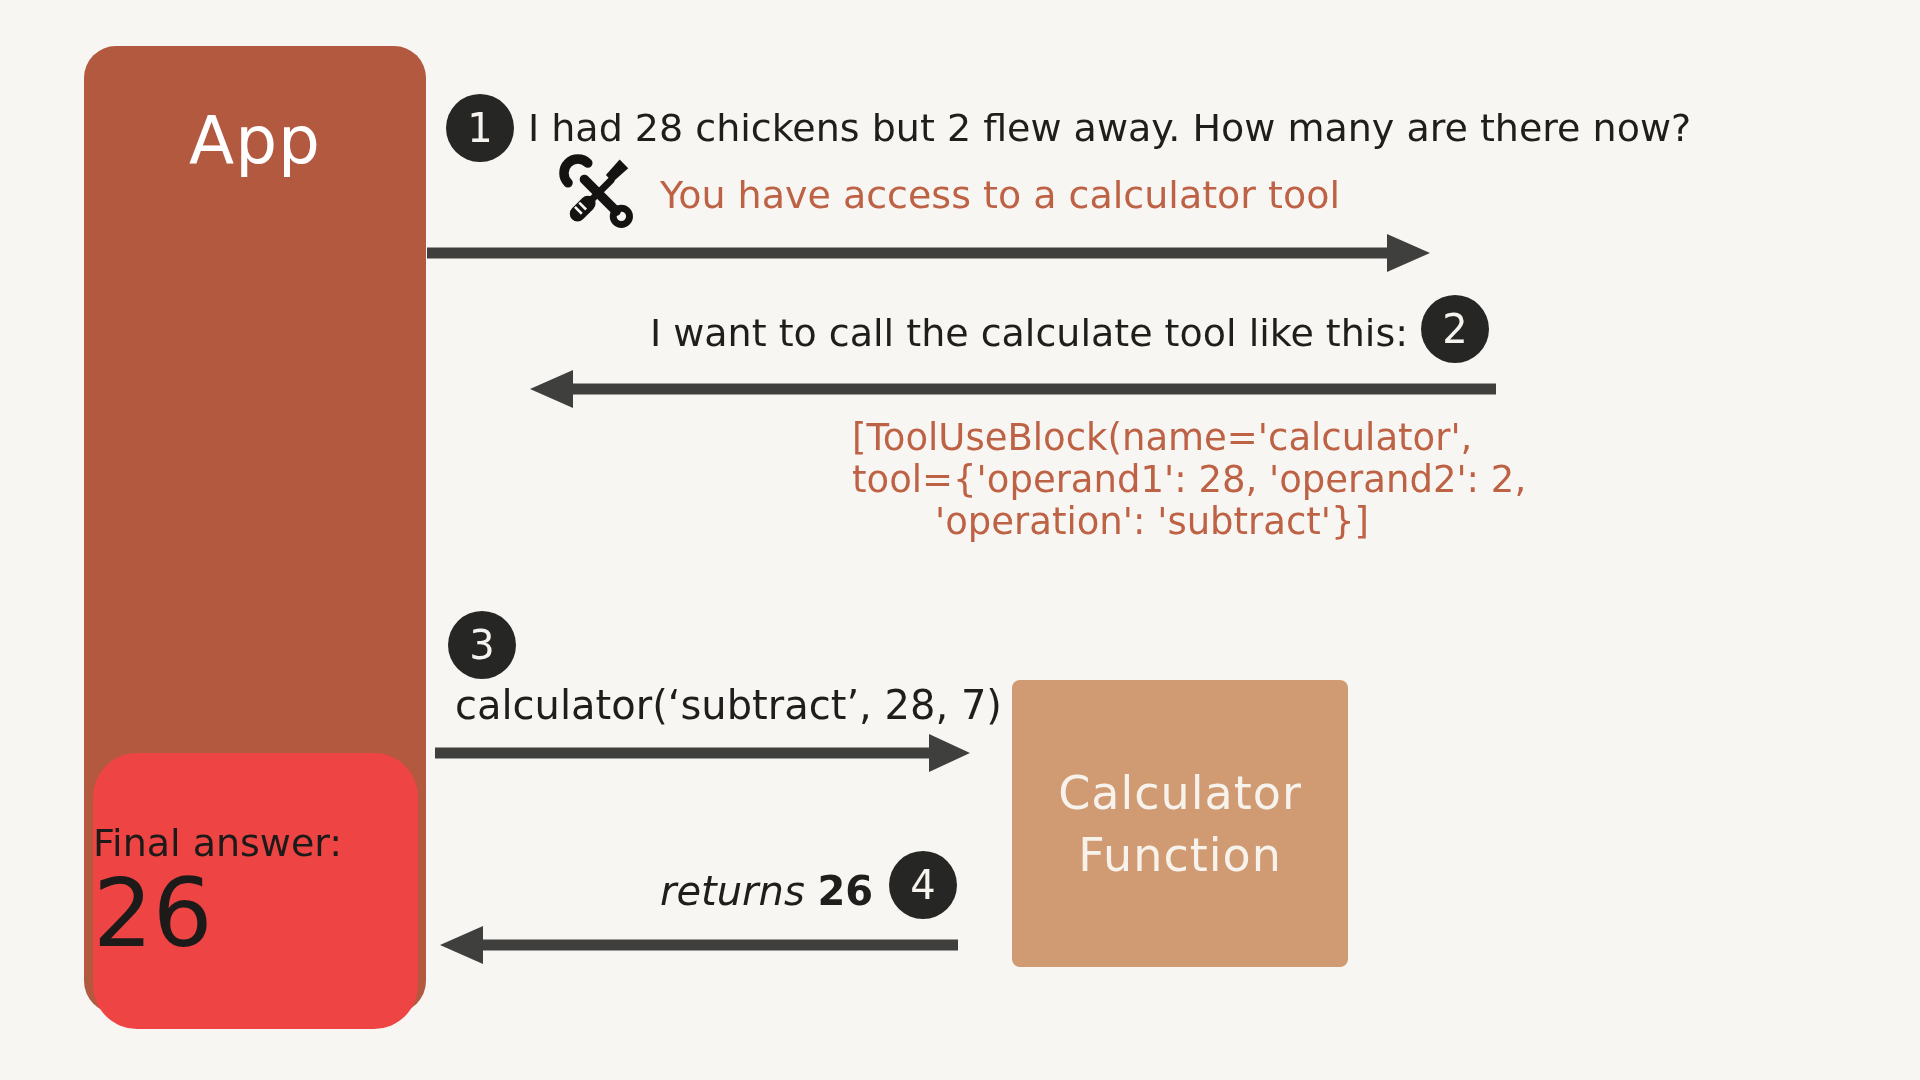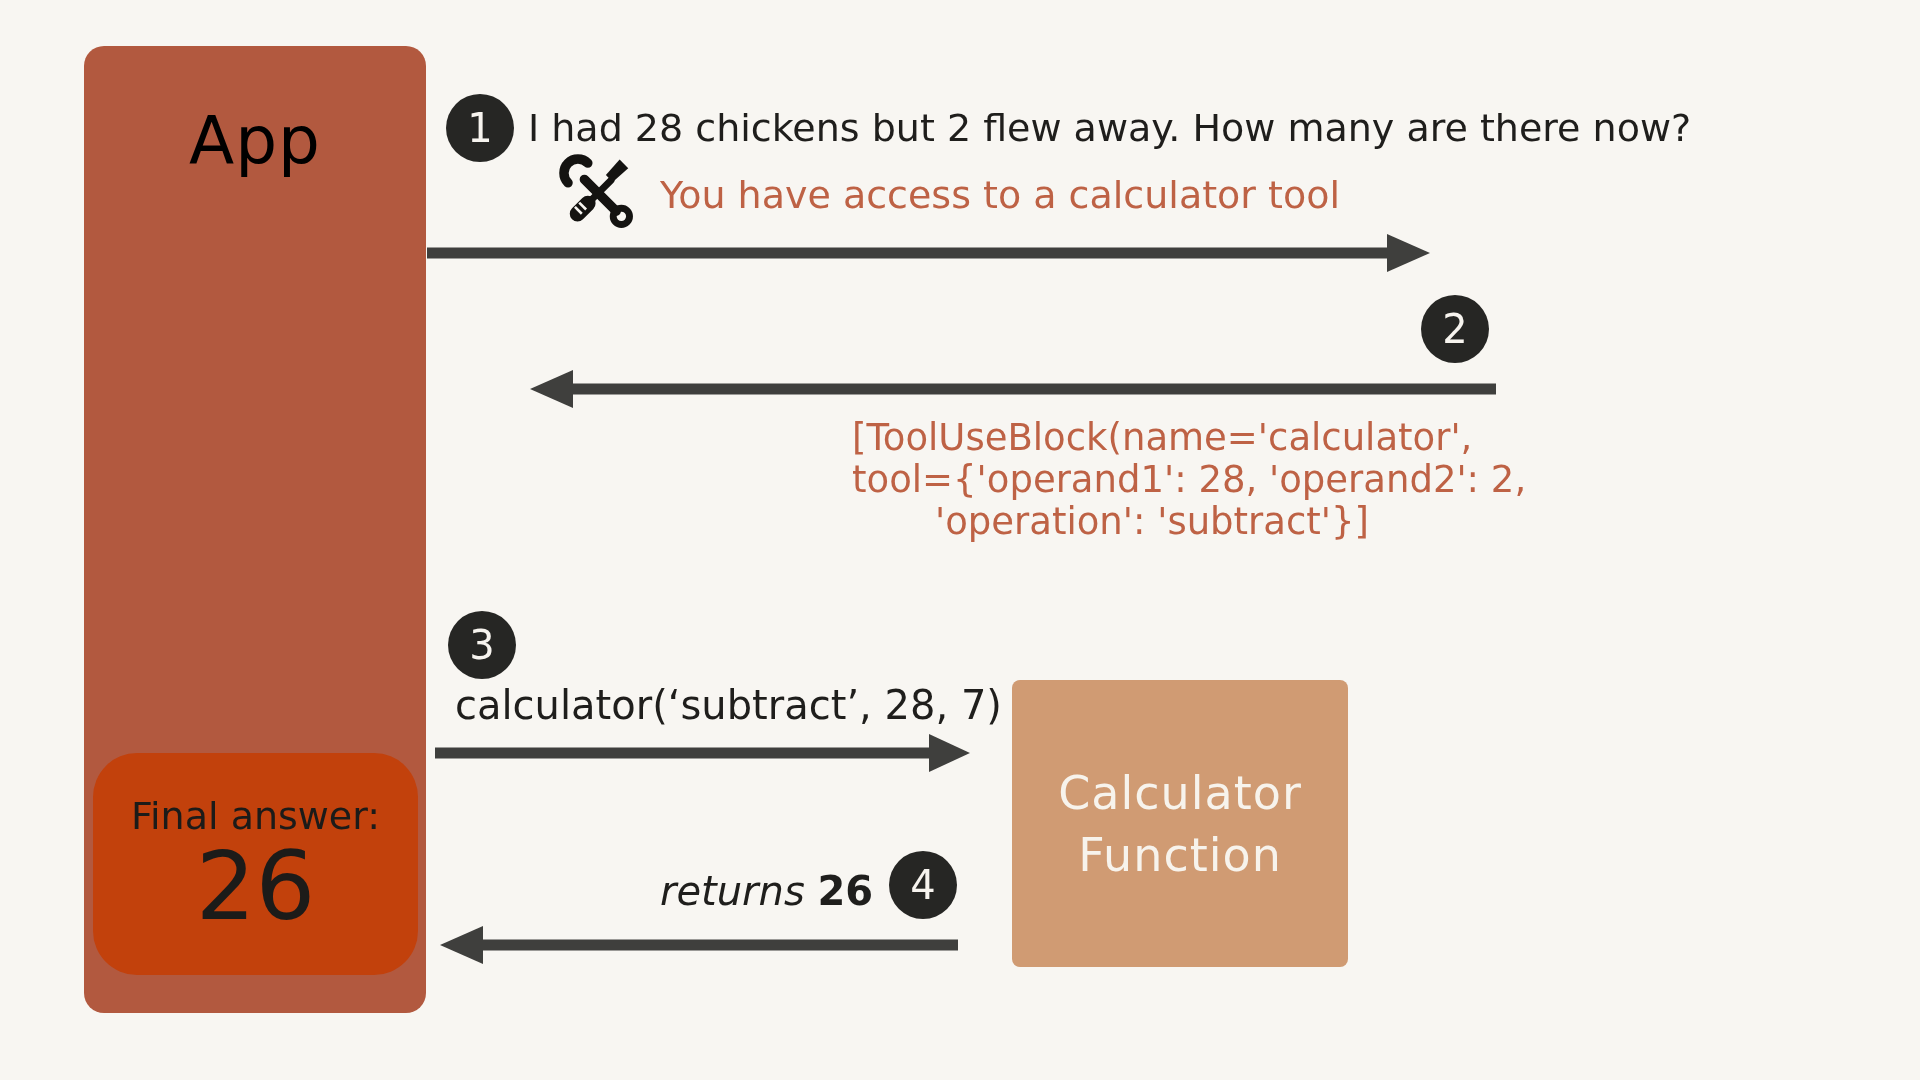--- a/index.html
+++ b/index.html
@@ -3,33 +3,33 @@
 <meta charset="utf-8">
 <style>
   html,body{margin:0;padding:0;background:#f8f6f2;}
   .stage{
     position:relative;width:1920px;height:1080px;overflow:hidden;
     background:#f8f6f2;
     font-family:"DejaVu Sans","Liberation Sans",sans-serif;
     color:#1f1e1c;
   }
   .actor{
-    position:absolute;top:46px;height:967px;border-radius:20px;
-    background:#b2593f;color:#000000;text-align:center;
+    position:absolute;top:46px;height:967px;border-radius:32px;
+    background:#b2593f;color:#ffffff;text-align:center;
   }
   .actor .actor-label{
     margin-top:62px;font-size:66px;letter-spacing:1px;line-height:1;
   }
   .app-box{left:84px;width:342px;}
   .model-box{left:1528px;width:364px;}
   .starburst{position:absolute;left:56px;top:176px;width:230px;height:230px;}
   .final-box{
-    position:absolute;left:93px;top:753px;width:325px;height:222px;
-    background:#c2410c;border-radius:44px;color:#1c1b19;
-    display:flex;flex-direction:column;align-items:center;justify-content:center;
+    position:absolute;left:93px;top:753px;width:325px;height:276px;
+    background:#ef4444;border-radius:44px;color:#1c1b19;
+    display:flex;flex-direction:column;justify-content:center;
     gap:2px;
   }
   .final-label{font-size:38px;}
   .final-value{font-size:94px;line-height:1;}
   .badge{
     position:absolute;width:68px;height:68px;border-radius:50%;
     background:#262624;color:#f7f4ef;font-size:40px;font-weight:500;
     display:flex;align-items:center;justify-content:center;line-height:1;
   }
   .msg{position:absolute;font-size:38px;line-height:46px;white-space:nowrap;}
@@ -85,20 +85,21 @@
     </g>
   </svg>
 
   <div class="msg clay" style="left:660px;top:172px;">You have access to a calculator tool</div>
 
   <svg class="arrow" style="left:427px;top:233px;" width="1005" height="40">
     <line x1="0" y1="20" x2="962" y2="20" stroke="#3f3f3d" stroke-width="11"></line>
     <polygon points="960,1 1003,20 960,39" fill="#3f3f3d"></polygon>
   </svg>
 
+  <div class="msg dark" style="right:512px;top:310px;">I want to call the calculate tool like this:</div>
   <div class="badge" style="left:1421px;top:295px;">2</div>
 
   <svg class="arrow" style="left:528px;top:369px;" width="970" height="40">
     <polygon points="45,1 2,20 45,39" fill="#3f3f3d"></polygon>
     <line x1="43" y1="20" x2="968" y2="20" stroke="#3f3f3d" stroke-width="11"></line>
   </svg>
 
   <div class="code-block">
     <div>[ToolUseBlock(name='calculator',</div>
     <div>tool={'operand1': 28, 'operand2': 2,</div>

